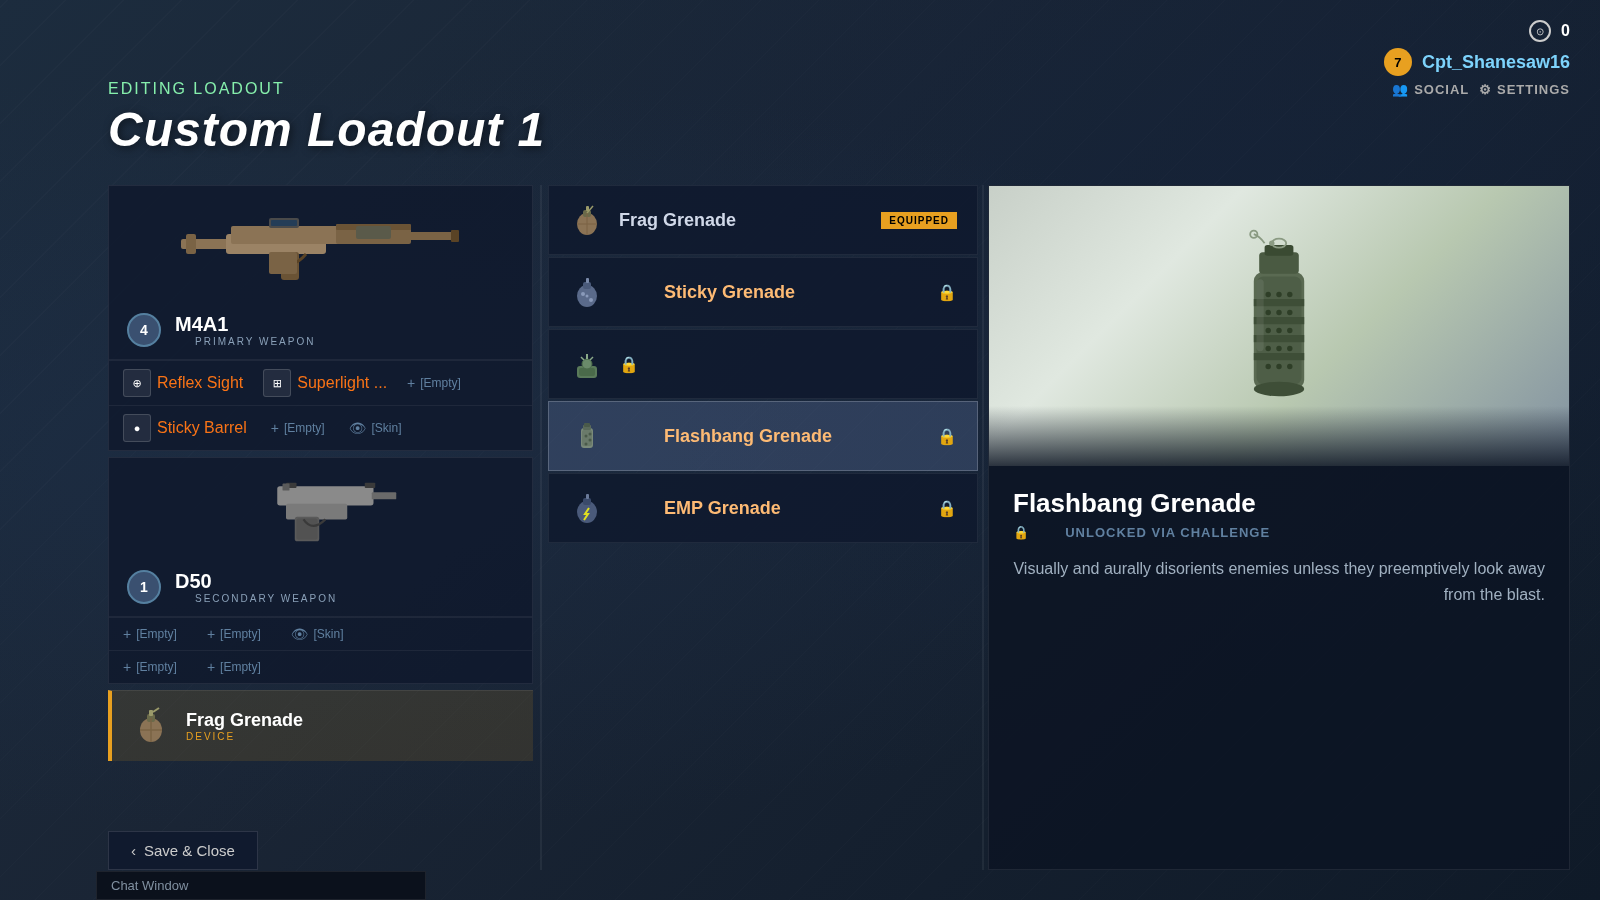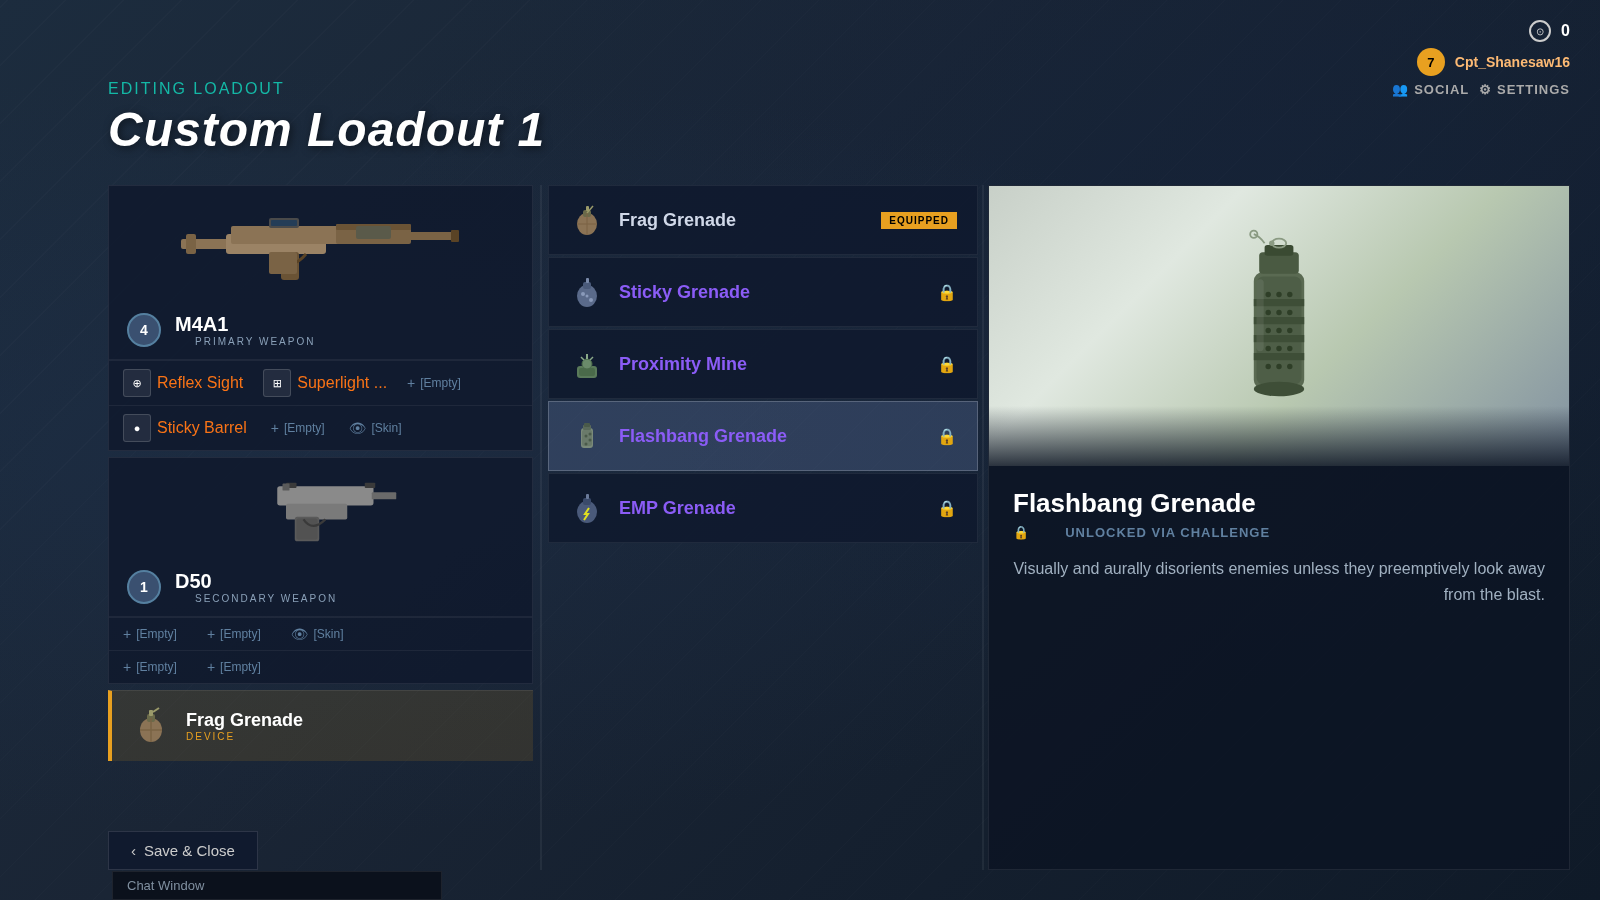--- a/index.html
+++ b/index.html
@@ -86,23 +86,23 @@
       width: 28px;
       height: 28px;
       display: flex;
       align-items: center;
       justify-content: center;
       font-size: 13px;
       font-weight: bold;
       color: #000;
     }
     .player-name {
-      font-size: 14px;
-      font-weight: bold;
-      color: #fdba74;
+      font-size: 18px;
+      font-weight: bold;
+      color: #7dd3fc;
     }
     .social-btn, .settings-btn {
       font-size: 13px;
       color: #aaa;
       display: flex;
       align-items: center;
       gap: 5px;
       cursor: pointer;
       text-transform: uppercase;
       font-weight: bold;
@@ -110,21 +110,21 @@
     }
 
     
     .header {
       position: absolute;
       top: 80px;
       left: 108px;
     }
     .editing-label {
       font-size: 16px;
-      color: #14b8a6;
+      color: #86efac;
       text-transform: uppercase;
       letter-spacing: 2px;
       margin-bottom: 4px;
     }
     .loadout-name {
       font-size: 48px;
       font-style: italic;
       font-weight: bold;
       color: #fff;
       text-shadow: 2px 2px 8px rgba(0,0,0,0.5);
@@ -289,21 +289,21 @@
       padding: 10px 22px;
       cursor: pointer;
       font-size: 15px;
       color: #ccc;
     }
 
     
     .chat-window {
       position: absolute;
       bottom: 0px;
-      left: 112px;
+      left: 96px;
       width: 330px;
       background: rgba(10,15,25,0.9);
       border: 1px solid rgba(255,255,255,0.08);
       padding: 6px 14px;
       font-size: 13px;
       color: #8090a0;
     }
 
     
     .middle-panel {
@@ -344,21 +344,22 @@
       flex-shrink: 0;
     }
 
     .grenade-name {
       font-size: 18px;
       font-weight: bold;
       color: #d0d8e8;
       flex: 1;
     }
     .grenade-item.locked .grenade-name {
-      color: #8b5cf6;
+      color: #fdba74;
+      margin-left: 45px;
     }
 
     .equipped-badge {
       background: #e8a020;
       color: #000;
       font-size: 10px;
       font-weight: bold;
       padding: 3px 8px;
       text-transform: uppercase;
       letter-spacing: 1px;
@@ -681,21 +682,20 @@
       <div class="grenade-icon-area">
         <svg viewBox="0 0 36 36" width="36" height="36">
           <rect x="8" y="20" width="20" height="12" rx="3" fill="#5a7a5a"></rect>
           <rect x="10" y="22" width="16" height="8" rx="2" fill="#4a6a4a"></rect>
           <circle cx="18" cy="18" r="5" fill="#6a8a6a" stroke="#4a6a4a" stroke-width="1"></circle>
           <line x1="18" y1="8" x2="18" y2="13" stroke="#8aaa8a" stroke-width="2"></line>
           <line x1="12" y1="11" x2="15" y2="14" stroke="#8aaa8a" stroke-width="1.5"></line>
           <line x1="24" y1="11" x2="21" y2="14" stroke="#8aaa8a" stroke-width="1.5"></line>
         </svg>
       </div>
-      <span class="grenade-name">Proximity Mine</span>
       <span class="lock-icon">🔒</span>
     </div>
 
     <div class="grenade-item locked selected">
       <div class="grenade-icon-area">
         <svg viewBox="0 0 36 36" width="36" height="36">
           <rect x="12" y="10" width="12" height="20" rx="3" fill="#7a8a7a"></rect>
           <rect x="13" y="12" width="10" height="16" rx="2" fill="#6a7a6a"></rect>
           <rect x="14" y="7" width="8" height="5" rx="1" fill="#5a6a5a"></rect>
           <rect x="15" y="5" width="6" height="4" rx="1" fill="#4a5a4a"></rect>

